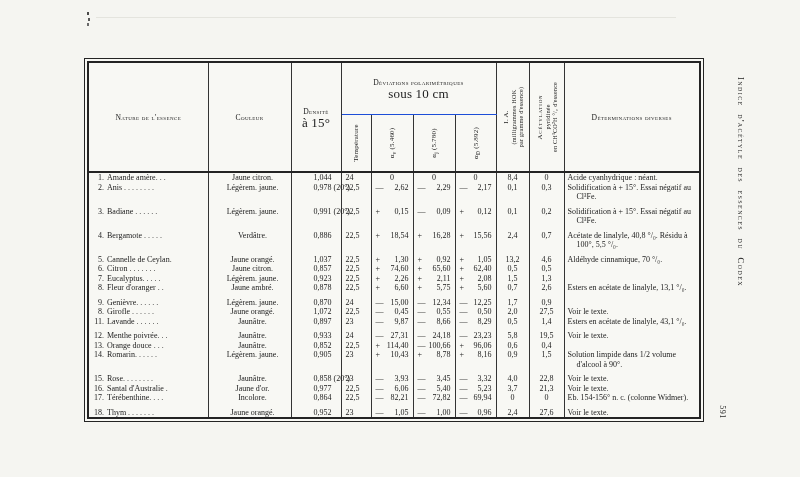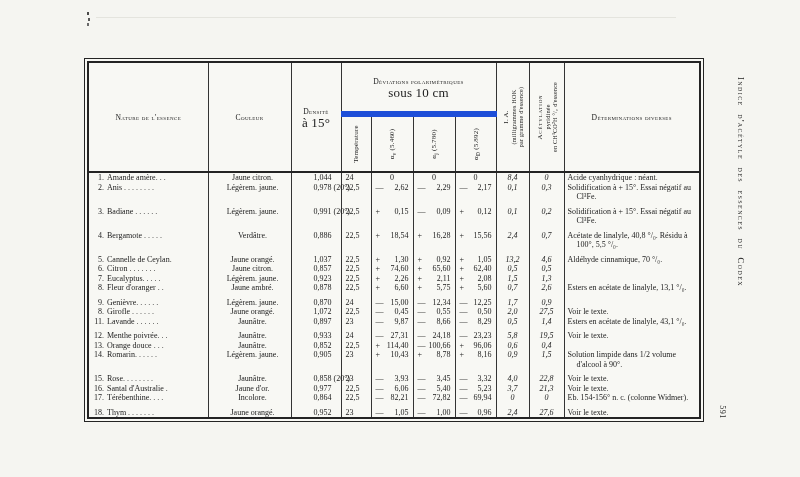--- a/index.html
+++ b/index.html
@@ -27,21 +27,21 @@
   .br{border-right:1px solid #343434;}
 
   
   thead th{
     font-weight:normal;font-variant:small-caps;letter-spacing:0.4px;
     font-size:7.6px;line-height:9px;text-align:center;vertical-align:middle;
     border-bottom:2px solid #242424;padding:1px;
   }
   tr.h1{height:52px;}
   tr.h2{height:58px;}
-  th.th-dev{border-bottom:6px solid #1d4ed8;}
+  th.th-dev{border-bottom:1px solid #1d4ed8;}
   .nosc{font-variant:normal;letter-spacing:0.2px;margin-top:2px;font-size:13px;}
   .rel{position:relative;}
   .rot{
     position:absolute;left:50%;top:50%;
     transform:translate(-50%,-50%) rotate(-90deg);
     font-variant:normal;letter-spacing:0.2px;
     font-size:7px;line-height:8px;text-align:center;white-space:nowrap;
   }
   .rot-mid{width:54px;}
   .rot-tall{width:106px;white-space:normal;}
@@ -56,21 +56,21 @@
   }
   tr.gap td{padding-top:5px;}
   .td-name{white-space:nowrap;overflow:hidden;}
   .num{display:inline-block;width:13px;text-align:right;margin-right:3px;}
   .td-color{text-align:center;white-space:nowrap;padding-left:8px;}
   .td-dens{padding-left:22px;white-space:nowrap;}
   .td-temp{padding-left:4px;}
   .td-dev{padding:0 1px;}
   .devline{display:flex;justify-content:space-between;padding:0 3px;}
   .ctr{text-align:center;}
-  .td-ia{text-align:center;font-style:italic;}
+  .td-ia{text-align:center;}
   .td-det{padding-left:12px;text-indent:-9px;padding-right:2px;margin-left:48px;}
 
   
   .margin-title{
     position:absolute;left:741px;top:182px;
     transform:translate(-50%,-50%) rotate(90deg);
     white-space:nowrap;font-variant:small-caps;
     font-size:8.5px;letter-spacing:1.4px;word-spacing:4px;color:#222;
   }
   .page-number{

